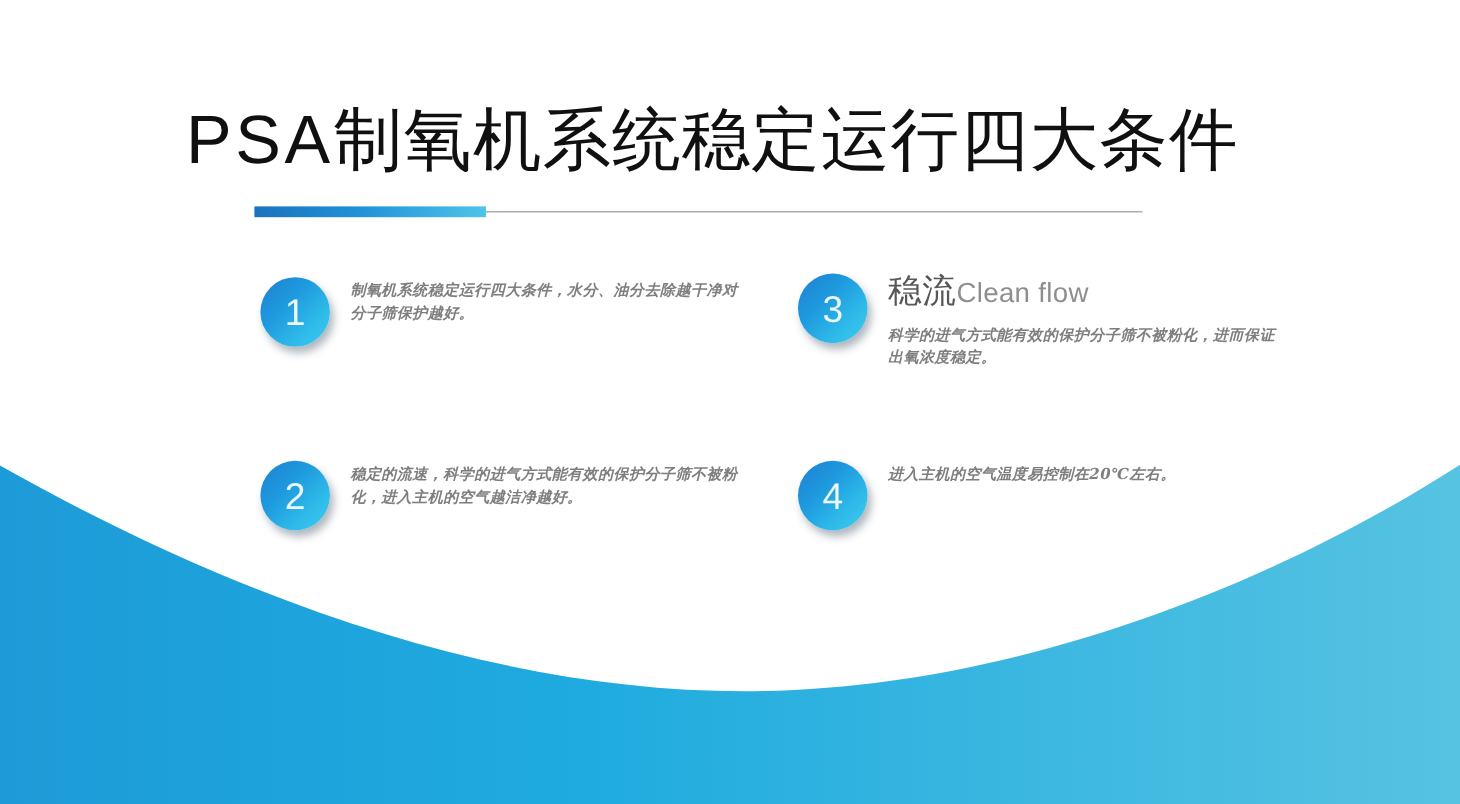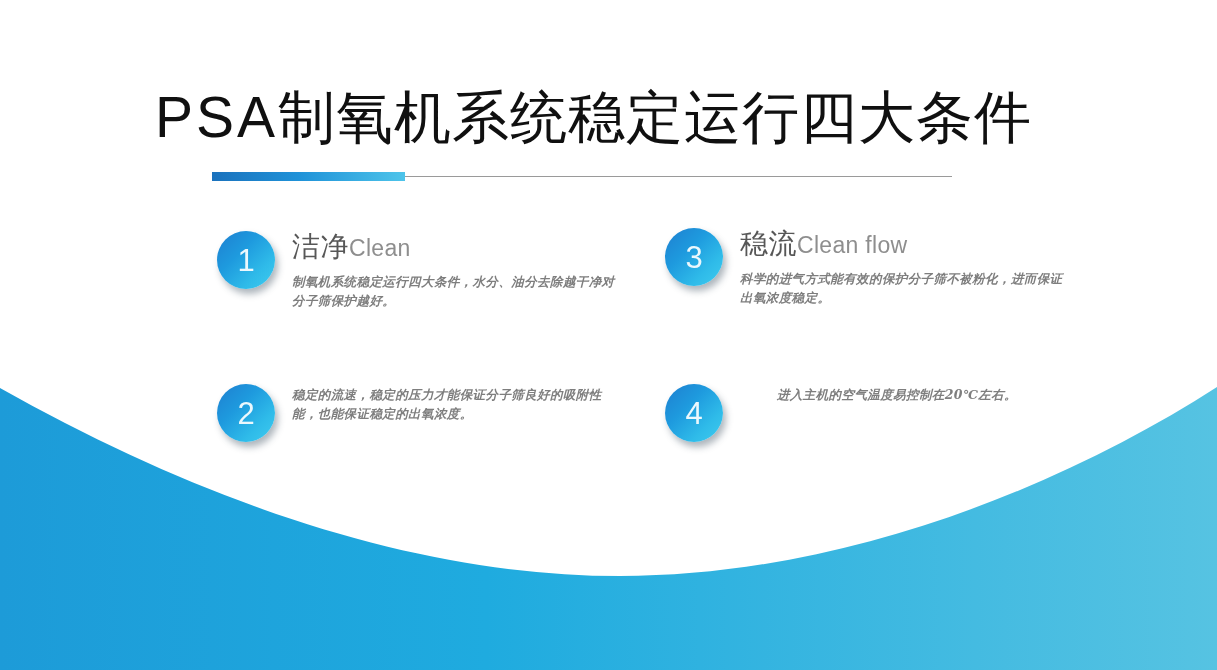--- a/index.html
+++ b/index.html
@@ -144,21 +144,21 @@
   .item-desc {
     font-family: "DejaVu Serif", "Liberation Serif", serif;
     font-style: italic;
     font-weight: bold;
     font-size: 12.5px;
     line-height: 19px;
     color: #7e7e7e;
     letter-spacing: 0.4px;
     max-width: 330px;
   }
-  .item-4 .item-desc { max-width: 340px; margin-left: 37px; }
+  .item-4 .item-desc { max-width: 340px; }
 </style>
 </head>
 <body>
 
 <div id="slide">
 
   <svg id="wave-layer" viewBox="0 0 1217 670" preserveAspectRatio="none" xmlns="http://www.w3.org/2000/svg">
     <defs>
       <linearGradient id="waveGrad" x1="0" y1="0" x2="1" y2="0">
         <stop offset="0%" stop-color="#1d9bd8"></stop>
@@ -178,31 +178,30 @@
     <div id="title-rule-line"></div>
   </div>
 
   <div id="items">
 
     <div class="item item-1">
       <div class="badge">
         <span class="badge-number">1</span>
       </div>
       <div class="item-text">
-        <div class="item-heading"><span class="heading-cn">洁净</span><span class="heading-en">Clean</span></div>
         <div class="item-desc">制氧机系统稳定运行四大条件，水分、油分去除越干净对分子筛保护越好。</div>
       </div>
     </div>
 
     <div class="item item-2">
       <div class="badge">
         <span class="badge-number">2</span>
       </div>
       <div class="item-text">
-        <div class="item-desc">稳定的流速，稳定的压力才能保证分子筛良好的吸附性能，也能保证稳定的出氧浓度。</div>
+        <div class="item-desc">稳定的流速，科学的进气方式能有效的保护分子筛不被粉化，进入主机的空气越洁净越好。</div>
       </div>
     </div>
 
     <div class="item item-3">
       <div class="badge">
         <span class="badge-number">3</span>
       </div>
       <div class="item-text">
         <div class="item-heading"><span class="heading-cn">稳流</span><span class="heading-en">Clean flow</span></div>
         <div class="item-desc">科学的进气方式能有效的保护分子筛不被粉化，进而保证出氧浓度稳定。</div>

